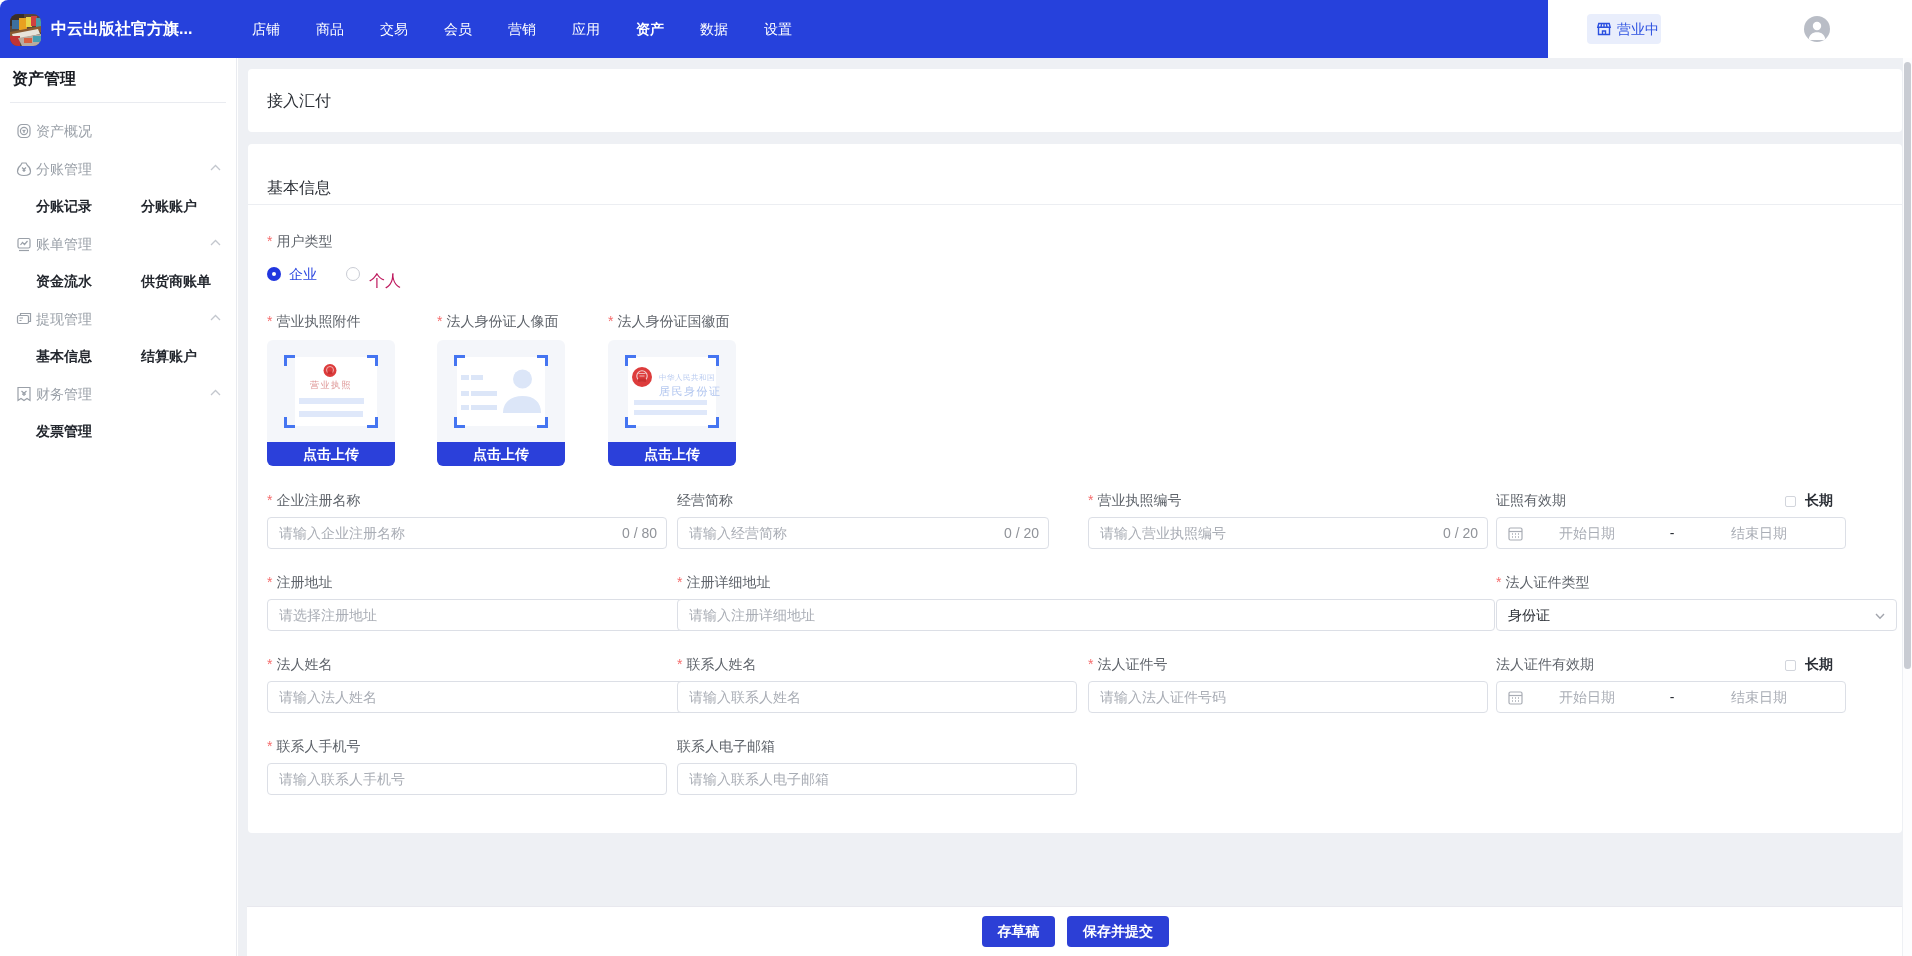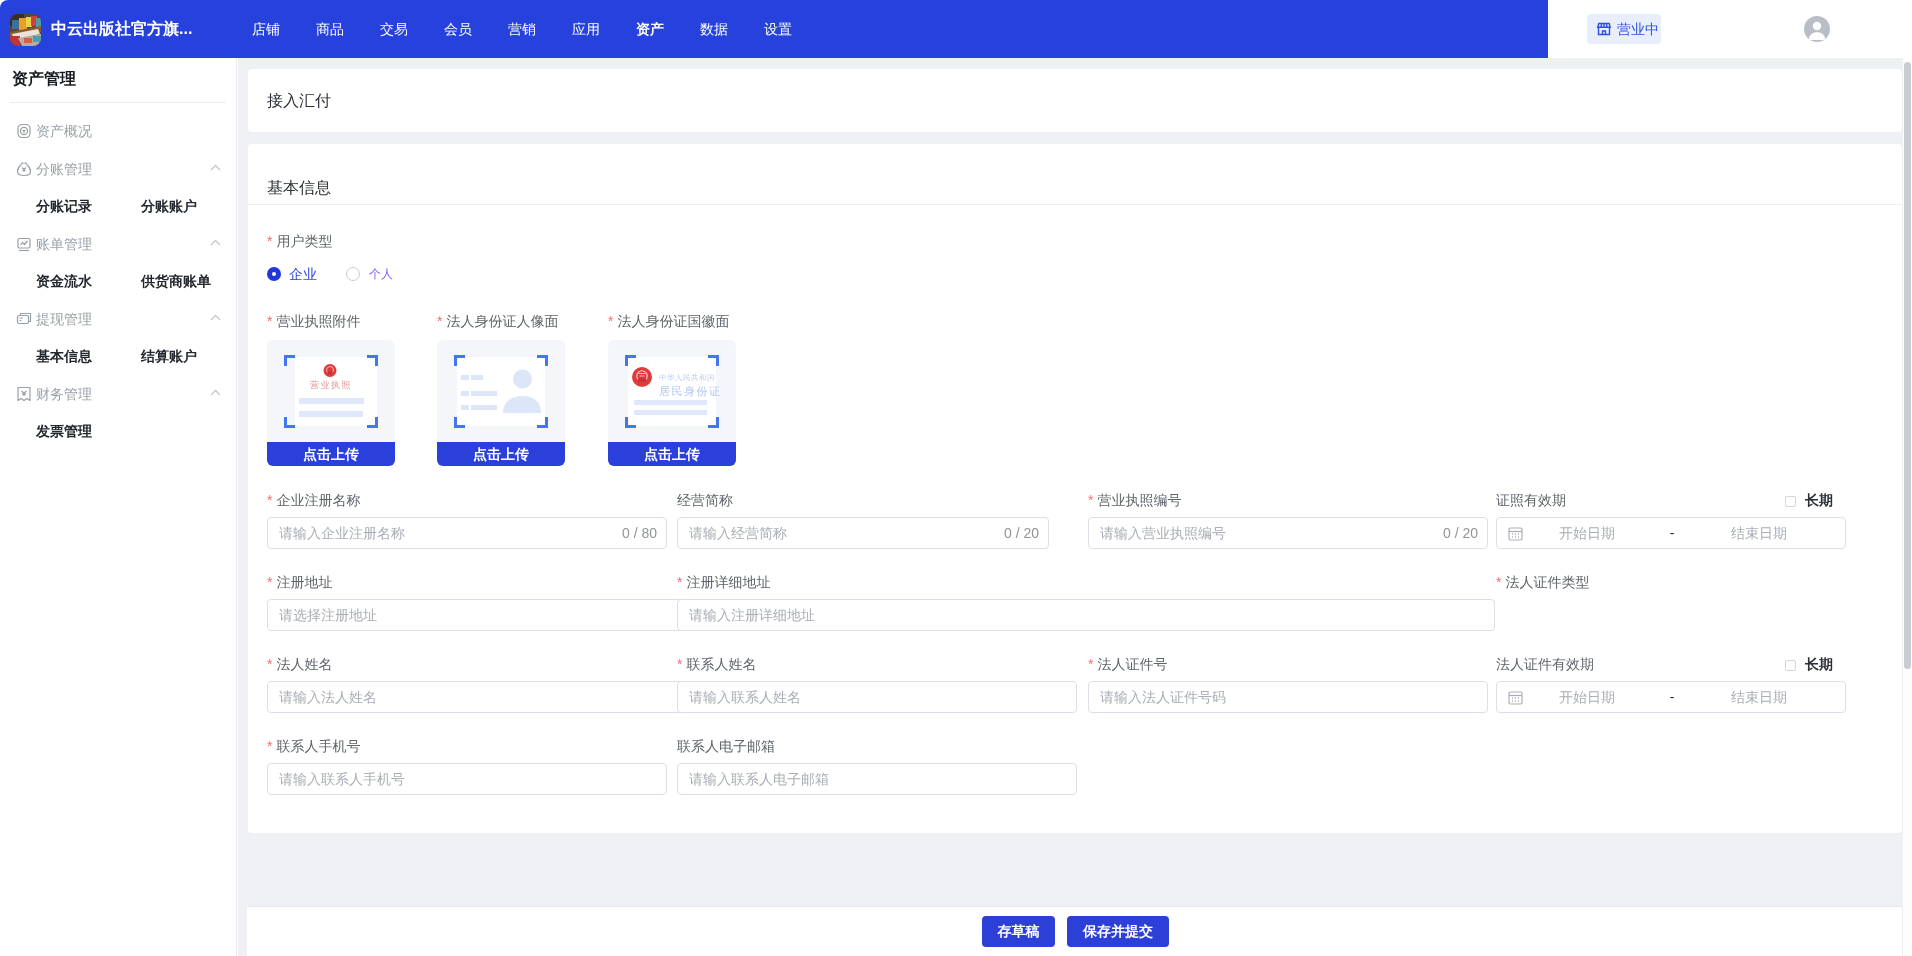--- a/index.html
+++ b/index.html
@@ -160,21 +160,21 @@
     <div class="cardtitle" style="top:20px;line-height:24px">接入汇付</div>
   </div>
   <div class="card" style="top:86px;height:689px">
     <div class="cardtitle" style="top:32px;line-height:24px">基本信息</div>
     <div class="hborder" style="top:60px"></div>
     <div class="lbl" style="left:19px;top:86px"><i>*</i>用户类型</div>
     <div class="abs" style="left:19px;top:123px;width:14px;height:14px;border-radius:50%;background:#2136df"></div>
     <div class="abs" style="left:24px;top:128px;width:4px;height:4px;border-radius:50%;background:#fff"></div>
     <div class="abs" style="left:41px;top:119px;height:22px;line-height:22px;font-size:14px;color:#2b46e0">企业</div>
     <div class="abs" style="left:98px;top:123px;width:14px;height:14px;border-radius:50%;background:#fff;border:1px solid #c9ccd4"></div>
-    <div class="abs" style="left:121px;top:119px;height:22px;line-height:22px;font-size:12px;color:#8b5cf6">个人</div>
+    <div class="abs" style="left:121px;top:126px;height:22px;line-height:22px;font-size:16px;color:#be185d">个人</div>
     <div class="lbl" style="left:19px;top:166px"><i>*</i>营业执照附件</div>
     <div class="lbl" style="left:189px;top:166px"><i>*</i>法人身份证人像面</div>
     <div class="lbl" style="left:360px;top:166px"><i>*</i>法人身份证国徽面</div>
     <div class="upl" style="left:19px;top:196px">
       <svg width="128" height="102" viewBox="0 0 128 102">
         <rect x="28" y="17" width="82" height="69" fill="#fff"></rect>
         <g fill="none" stroke="#4575f1" stroke-width="3">
           <path d="M18.5 26 L18.5 16.5 L28 16.5"></path>
           <path d="M100 16.5 L109.5 16.5 L109.5 26"></path>
           <path d="M109.5 77 L109.5 86.5 L100 86.5"></path>
@@ -266,20 +266,26 @@
     <div class="lbl" style="left:1248px;top:427px"><i>*</i>法人证件类型</div>
     <div class="ipt" style="left:19px;top:455px;width:472px">
         <span class="ph">请选择注册地址</span>
         <svg class="chev" width="12" height="12" viewBox="0 0 12 12" fill="none" stroke="#a2a5ad" stroke-width="1.4">
           <path d="M2 4 L6 8.2 L10 4"></path>
         </svg>
       </div>
     <div class="ipt" style="left:429px;top:455px;width:818px">
         <span class="ph">请输入注册详细地址</span>
       </div>
+    <div class="ipt" style="left:1248px;top:455px;width:401px">
+        <span class="val">身份证</span>
+        <svg class="chev" width="12" height="12" viewBox="0 0 12 12" fill="none" stroke="#a2a5ad" stroke-width="1.4">
+          <path d="M2 4 L6 8.2 L10 4"></path>
+        </svg>
+      </div>
     <div class="lbl" style="left:19px;top:509px"><i>*</i>法人姓名</div>
     <div class="lbl" style="left:429px;top:509px"><i>*</i>联系人姓名</div>
     <div class="lbl" style="left:840px;top:509px"><i>*</i>法人证件号</div>
     <div class="lbl" style="left:1248px;top:509px">法人证件有效期</div>
     <div class="chk" style="left:1537px;top:516px"></div>
     <div class="chktxt" style="left:1557px;top:509px">长期</div>
     <div class="ipt" style="left:19px;top:537px;width:459px">
         <span class="ph">请输入法人姓名</span>
       </div>
     <div class="ipt" style="left:429px;top:537px;width:400px">

